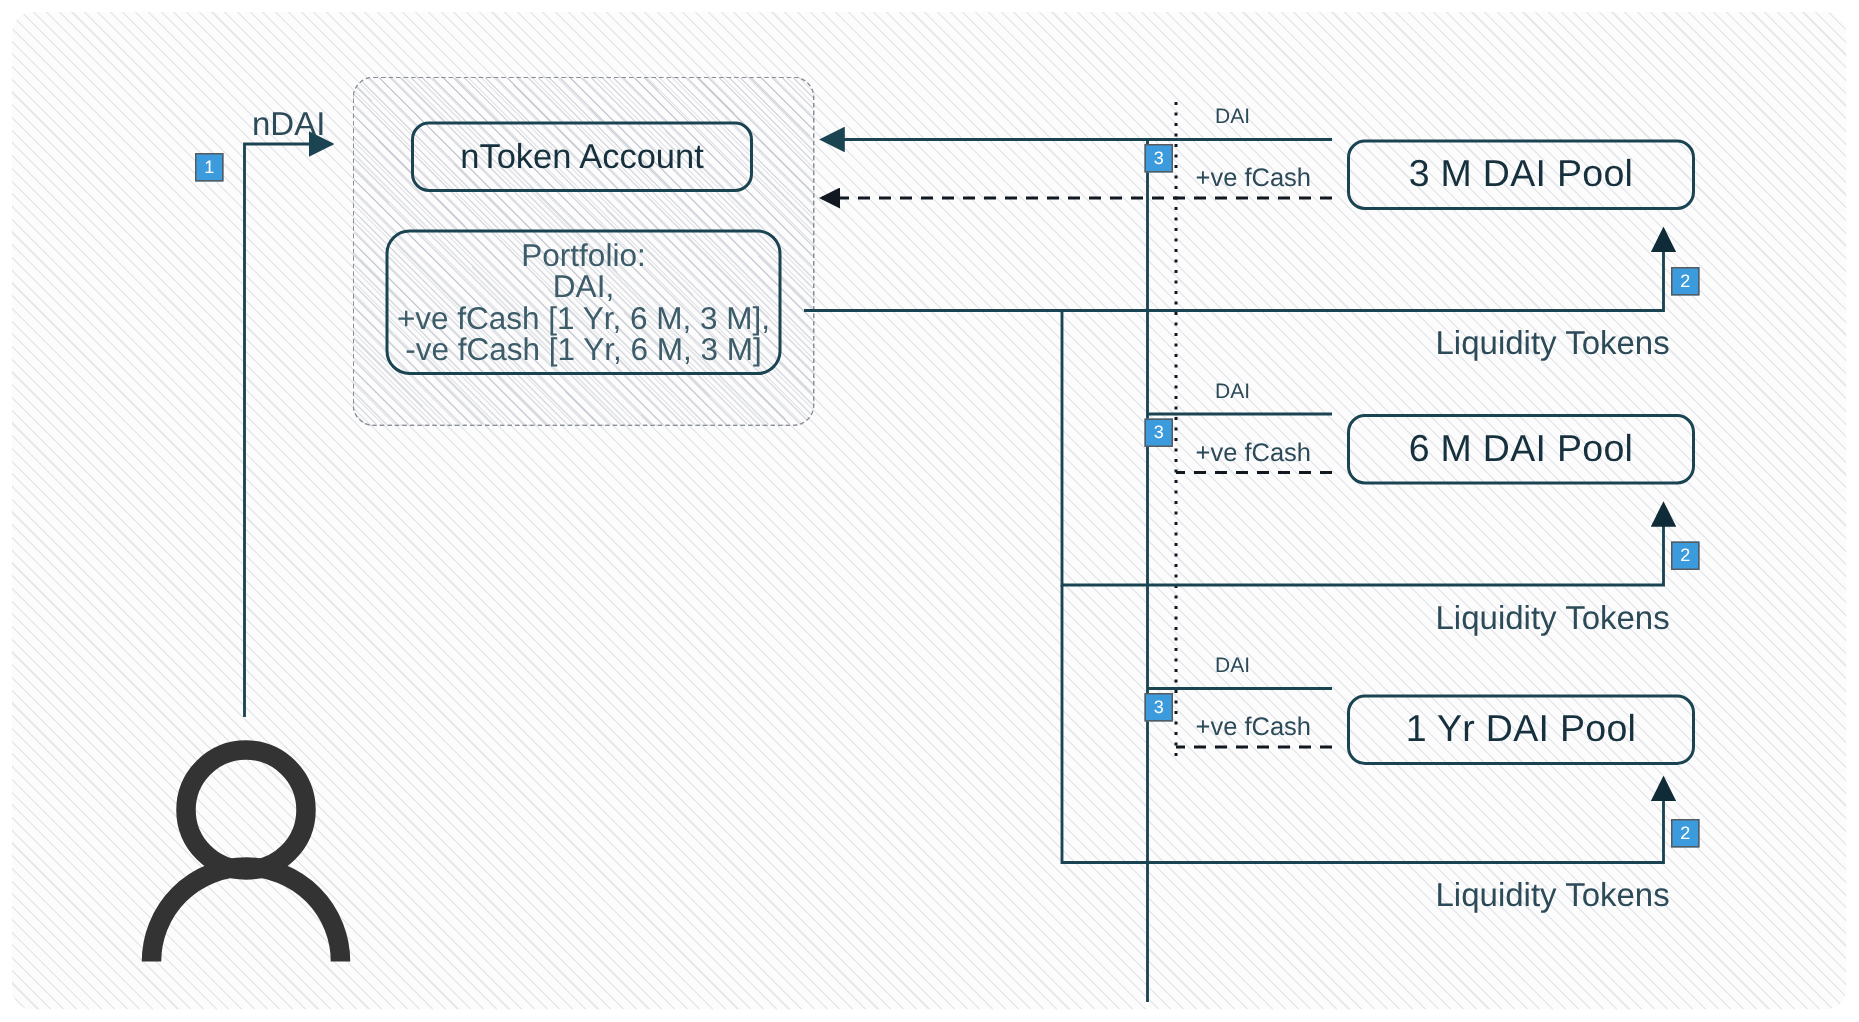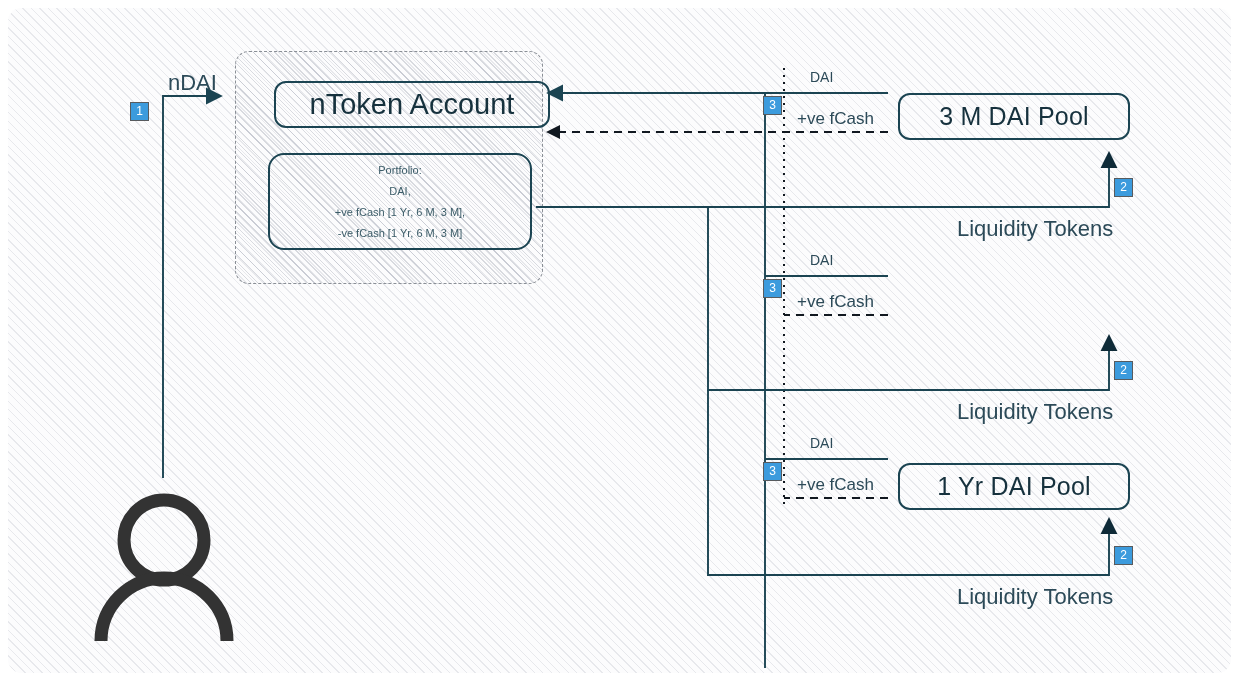--- a/index.html
+++ b/index.html
@@ -16,23 +16,23 @@
         rgba(255,255,255,0) 6px);
     overflow:hidden;
   }
   .node{
     position:absolute;box-sizing:border-box;
     border:2px solid #1b4452;border-radius:12px;
     color:#16313d;display:flex;align-items:center;justify-content:center;
     text-align:center;background:transparent;
   }
   .pool{width:232px;height:47px;font-size:25px;letter-spacing:.2px;}
-  .ntoken{left:266px;top:73px;width:276px;height:47px;font-size:29px;}
-  .portfolio{left:260px;top:145px;width:264px;height:97px;
-    font-size:11px;line-height:21px;color:#3b5c68;border-radius:16px;
+  .ntoken{left:266px;top:73px;width:228px;height:47px;font-size:23px;}
+  .portfolio{left:249px;top:145px;width:264px;height:97px;
+    font-size:21px;line-height:21px;color:#3b5c68;border-radius:16px;
     flex-direction:column;}
   .dashbox{
     position:absolute;left:227px;top:43px;width:308px;height:233px;
     box-sizing:border-box;border:1.6px dashed #8a8f96;border-radius:14px;
     background-image:repeating-linear-gradient(45deg,
         rgba(140,146,162,.32) 0px,
         rgba(140,146,162,.32) 1px,
         rgba(255,255,255,0) 1px,
         rgba(255,255,255,0) 5px);
   }
@@ -100,20 +100,23 @@
   <div class="node portfolio">
     <span>Portfolio:</span>
     <span>DAI,</span>
     <span>+ve fCash [1 Yr, 6 M, 3 M],</span>
     <span>-ve fCash [1 Yr, 6 M, 3 M]</span>
   </div>
 
   <div class="node pool" style="left:890px;top:85px;">
     <span>3 M DAI Pool</span>
   </div>
+  <div class="node pool" style="left:890px;top:268px;">
+    <span>6 M DAI Pool</span>
+  </div>
   <div class="node pool" style="left:890px;top:455px;">
     <span>1 Yr DAI Pool</span>
   </div>
 
   <div class="lbl" style="left:160px;top:62px;">nDAI</div>
 
   <div class="lbl dai" style="left:802px;top:61px;">DAI</div>
   <div class="lbl dai" style="left:802px;top:244px;">DAI</div>
   <div class="lbl dai" style="left:802px;top:427px;">DAI</div>
 

